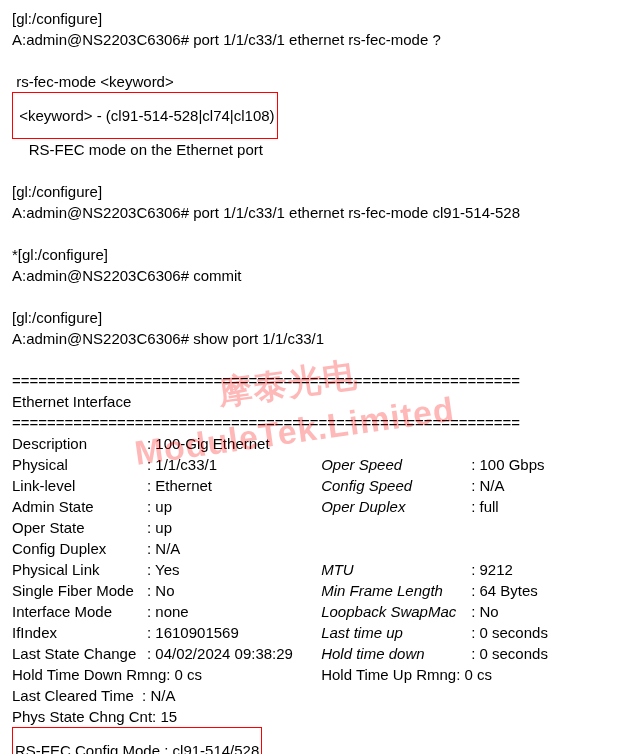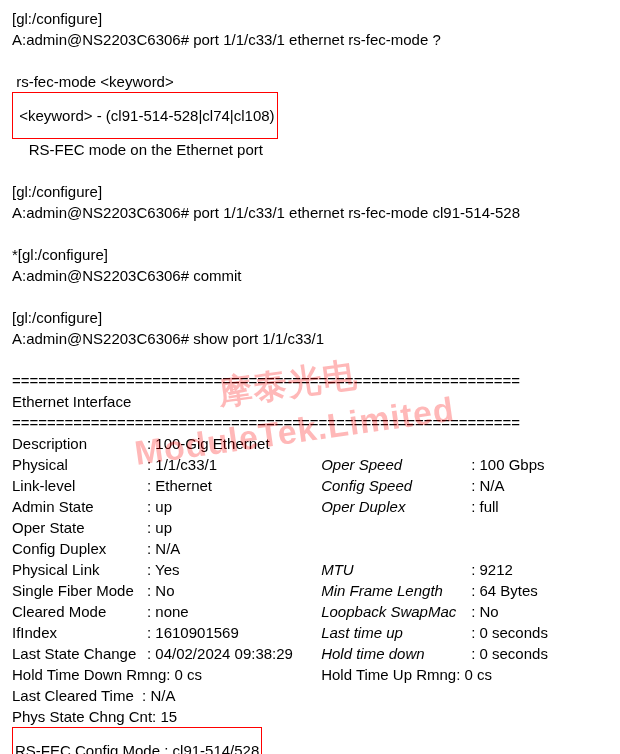--- a/index.html
+++ b/index.html
@@ -104,21 +104,21 @@
 </div>
 <div>
   <span class="kv-l">Physical Link</span><span class="kv-v">: Yes</span>
   <span class="kv-l2">MTU</span><span>: 9212</span>
 </div>
 <div>
   <span class="kv-l">Single Fiber Mode</span><span class="kv-v">: No</span>
   <span class="kv-l2">Min Frame Length</span><span>: 64 Bytes</span>
 </div>
 <div>
-  <span class="kv-l">Cleared Mode</span><span class="kv-v">: none</span>
+  <span class="kv-l">Interface Mode</span><span class="kv-v">: none</span>
   <span class="kv-l2">Loopback SwapMac</span><span>: No</span>
 </div>
 <div>
   <span class="kv-l">IfIndex</span><span class="kv-v">: 1610901569</span>
   <span class="kv-l2">Last time up</span><span>: 0 seconds</span>
 </div>
 <div>
   <span class="kv-l">Last State Change</span><span class="kv-v">: 04/02/2024 09:38:29</span>
   <span class="kv-l2">Hold time down</span><span>: 0 seconds</span>
 </div>

